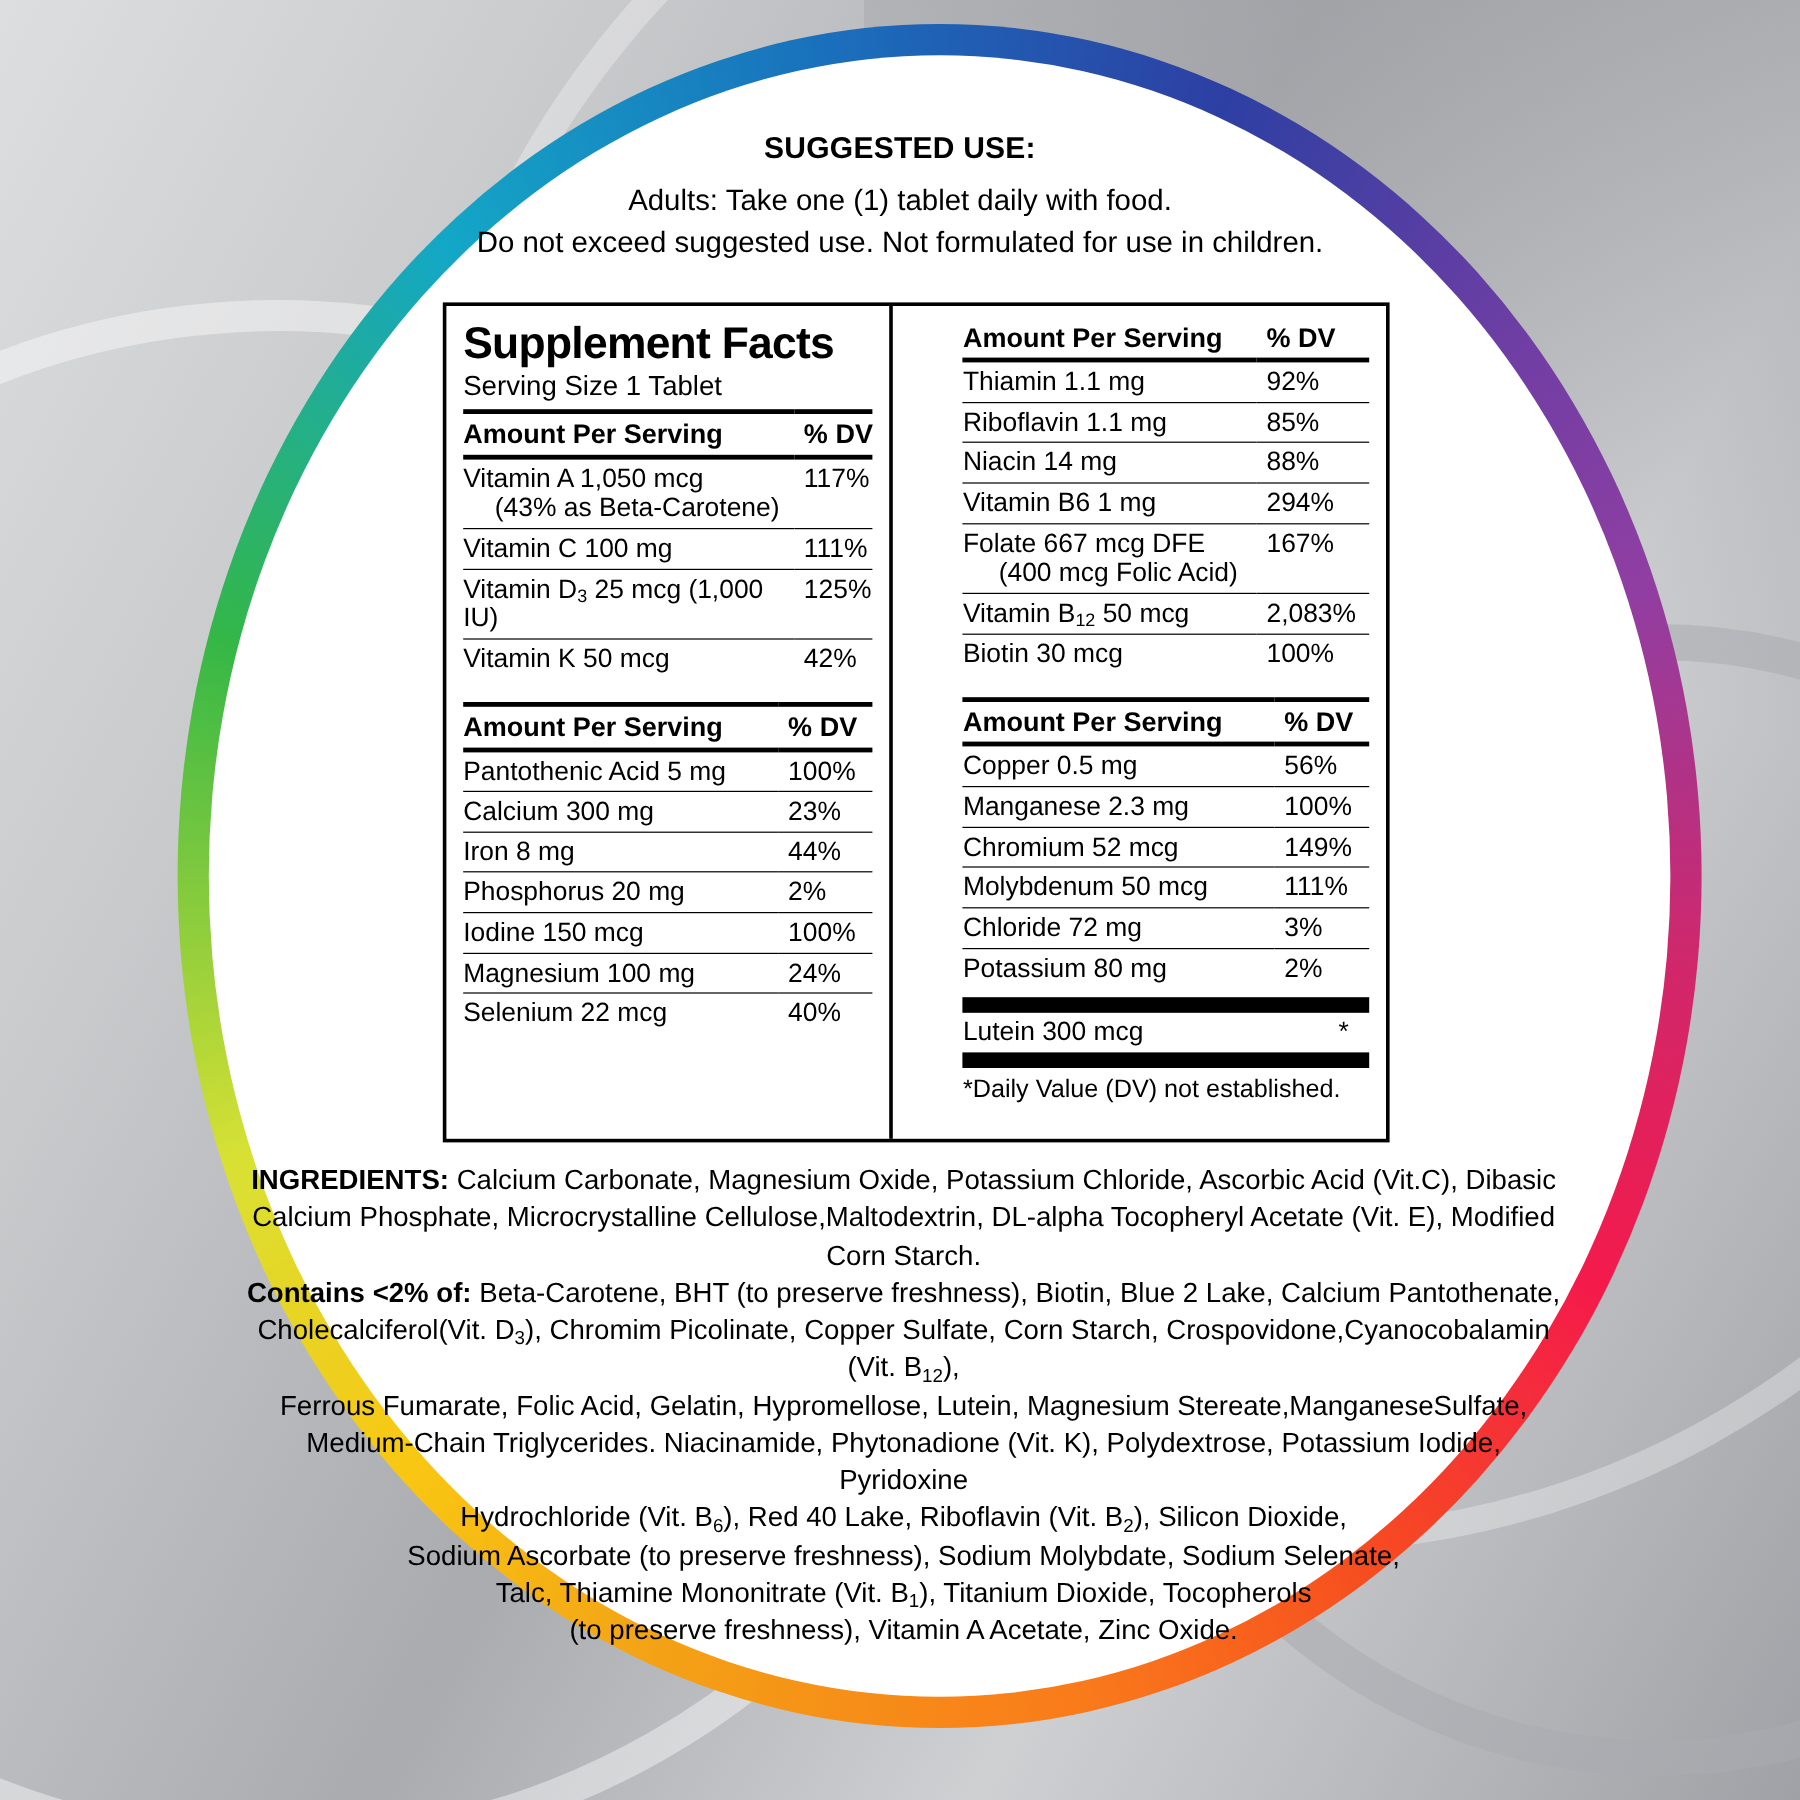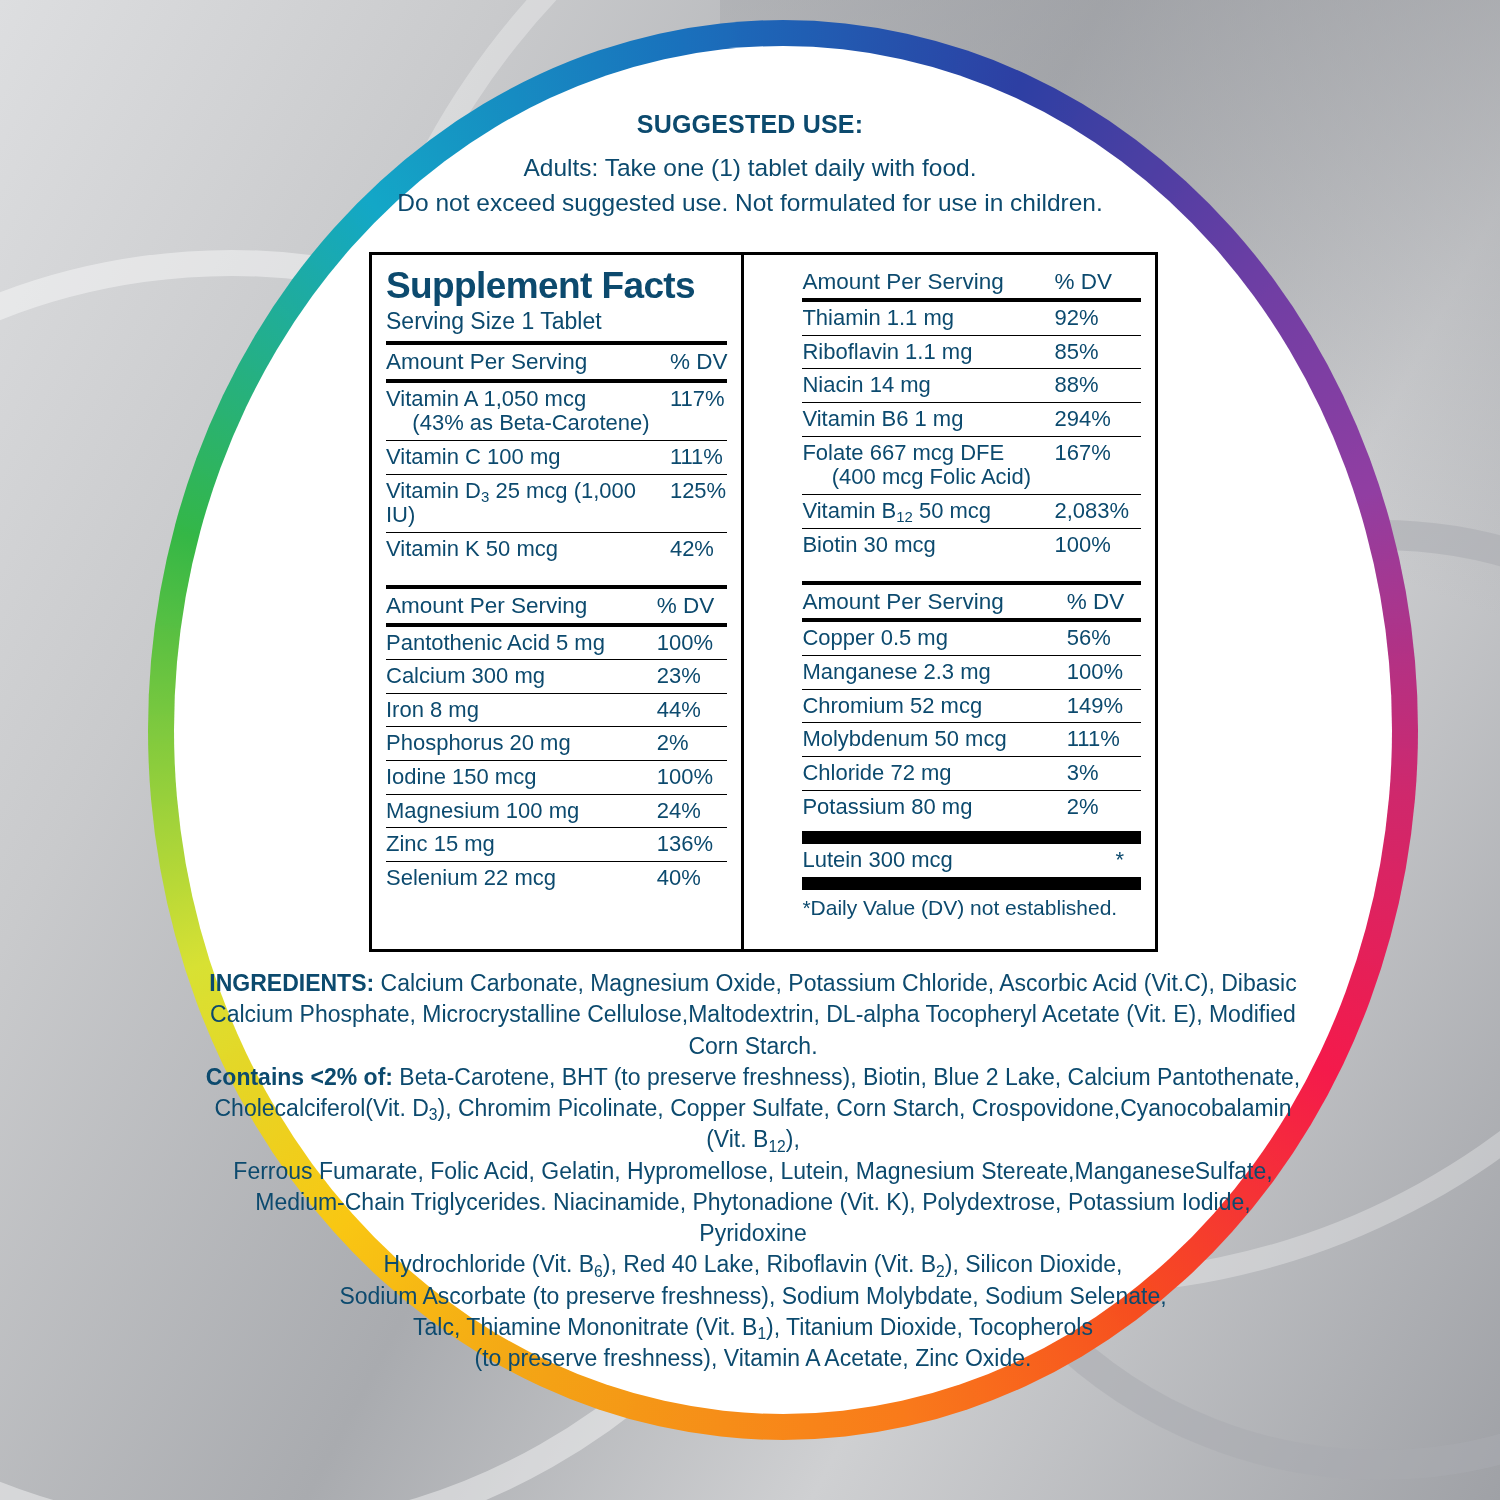--- a/index.html
+++ b/index.html
@@ -109,21 +109,21 @@
     background: #ffffff;
   }
 
   
   .content {
     position: absolute;
     left: 0;
     top: 0;
     width: 1500px;
     height: 1064px;
-    color: #0c4a6e;
+    color: #000000;
   }
 
   .suggested-use {
     position: absolute;
     left: 330px;
     top: 110px;
     width: 840px;
     text-align: center;
   }
   .su-title {
@@ -179,21 +179,21 @@
     width: 100%;
     border-collapse: collapse;
     font-size: 22px;
   }
   table.sf-table td {
     padding: 4px 0 4px 0;
     vertical-align: top;
     line-height: 1.12;
   }
   .hdr-row td {
-    font-weight: 400;
+    font-weight: 700;
     font-size: 22.5px;
     padding-bottom: 5px;
   }
   .rule-thick-top {
     border-top: 4px solid #000;
   }
   .rule-thin-top {
     border-top: 1.6px solid #000;
   }
   .amt {
@@ -326,24 +326,20 @@
           <td>Phosphorus 20 mg</td>
           <td class="amt">2%</td>
         </tr>
         <tr class="rule-thin-top">
           <td>Iodine 150 mcg</td>
           <td class="amt">100%</td>
         </tr>
         <tr class="rule-thin-top">
           <td>Magnesium 100 mg</td>
           <td class="amt">24%</td>
-        </tr>
-        <tr class="rule-thin-top">
-          <td>Zinc 15 mg</td>
-          <td class="amt">136%</td>
         </tr>
         <tr class="rule-thin-top">
           <td>Selenium 22 mcg</td>
           <td class="amt">40%</td>
         </tr>
       </tbody>
         </table>
     </div>
 
     <div class="sf-col sf-col-right">

